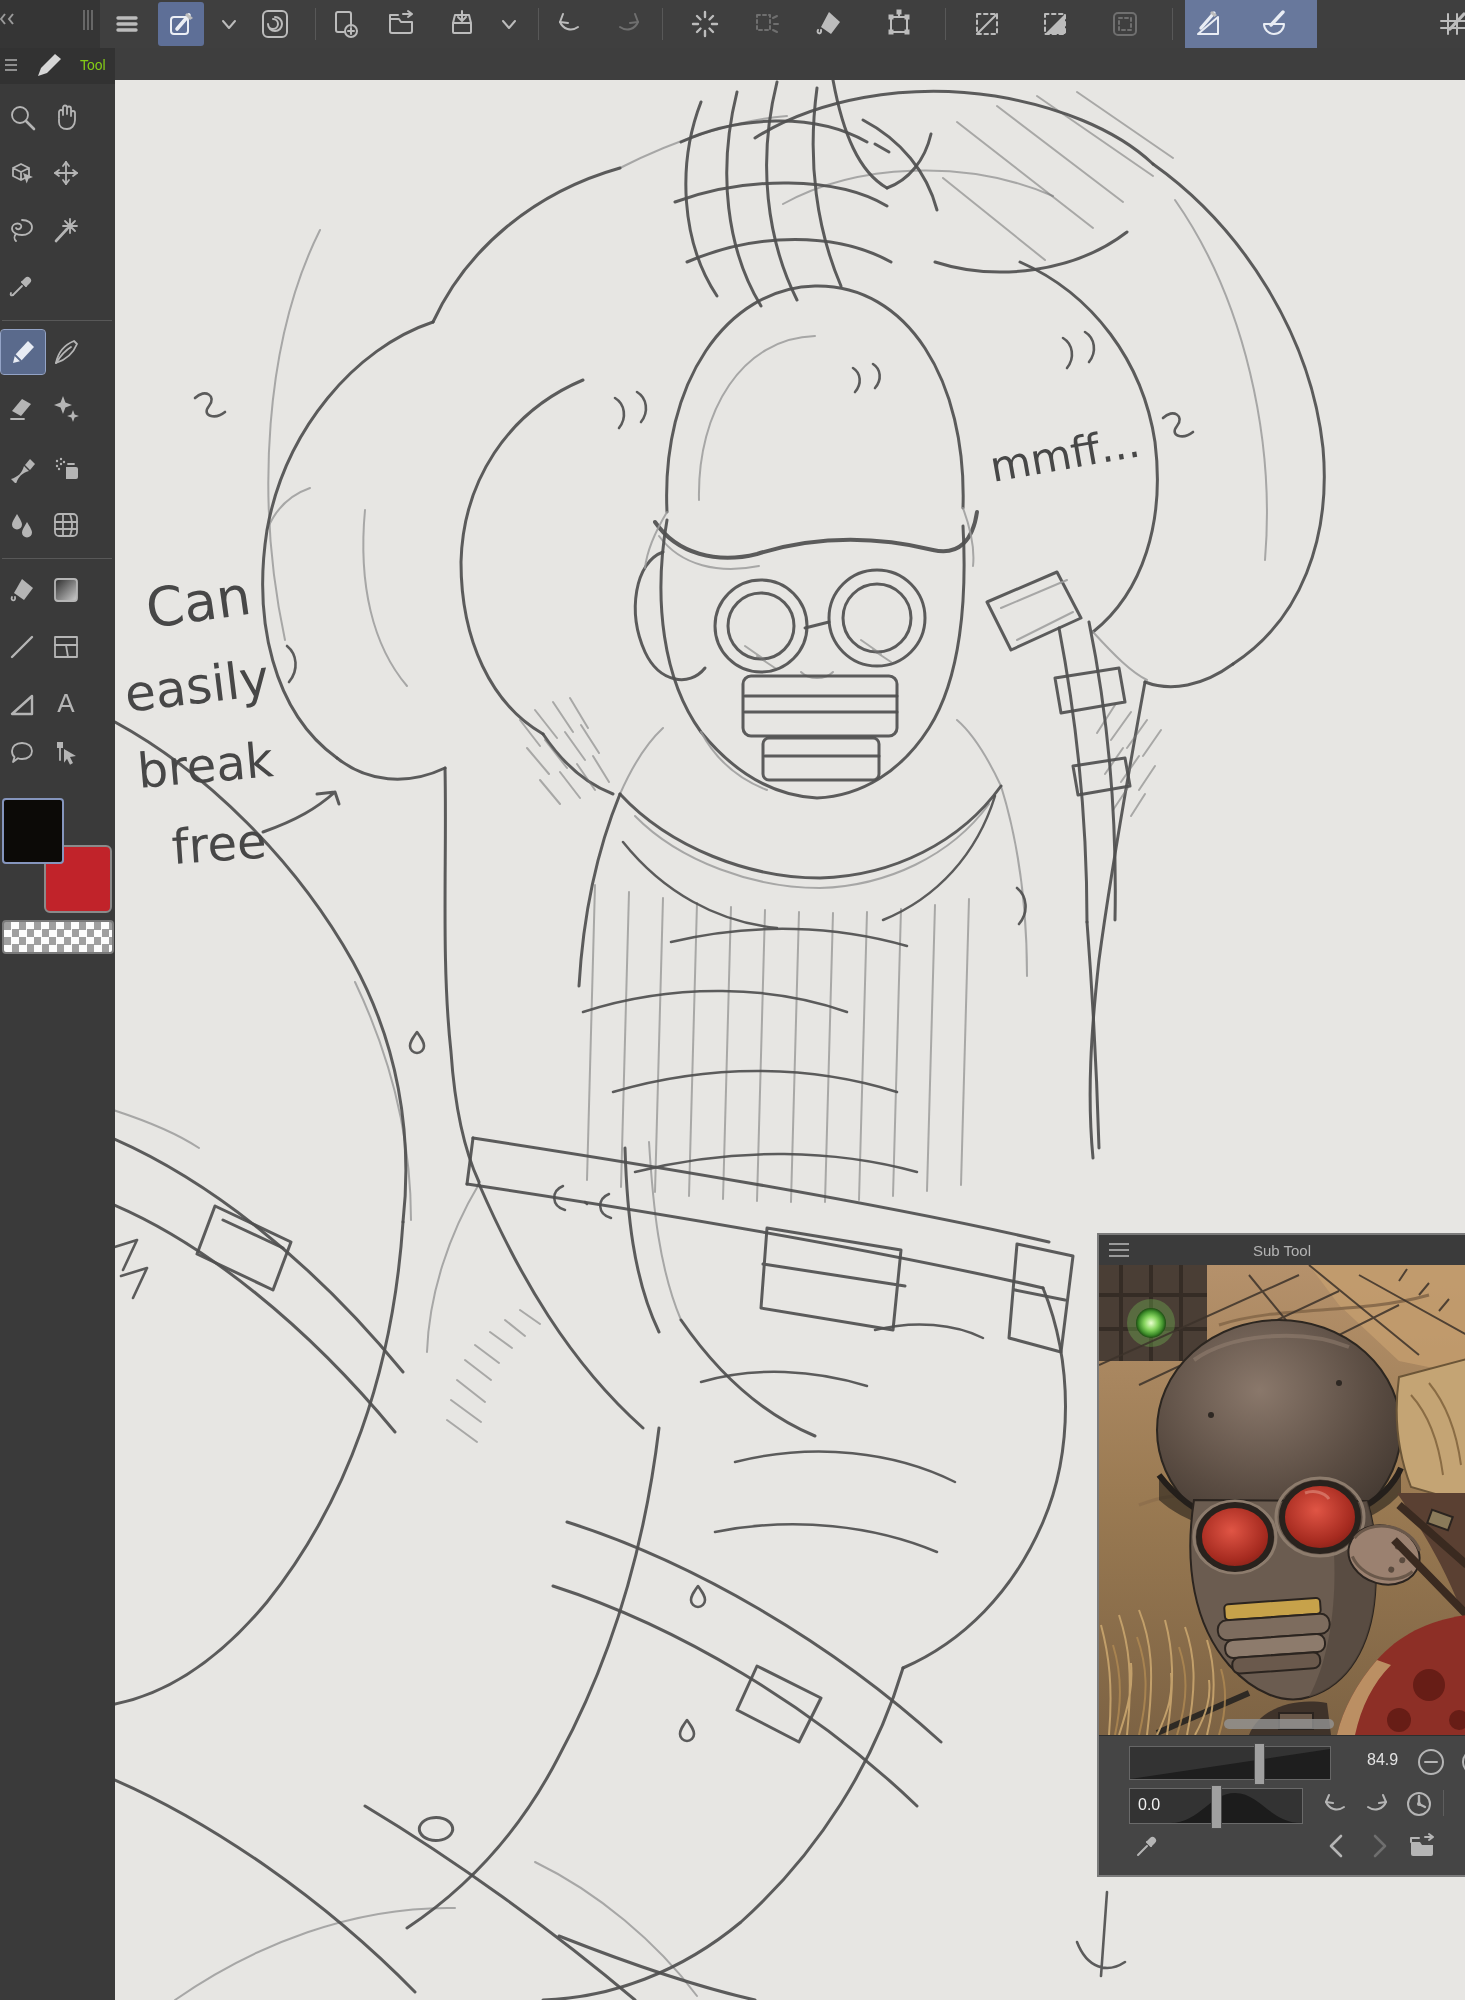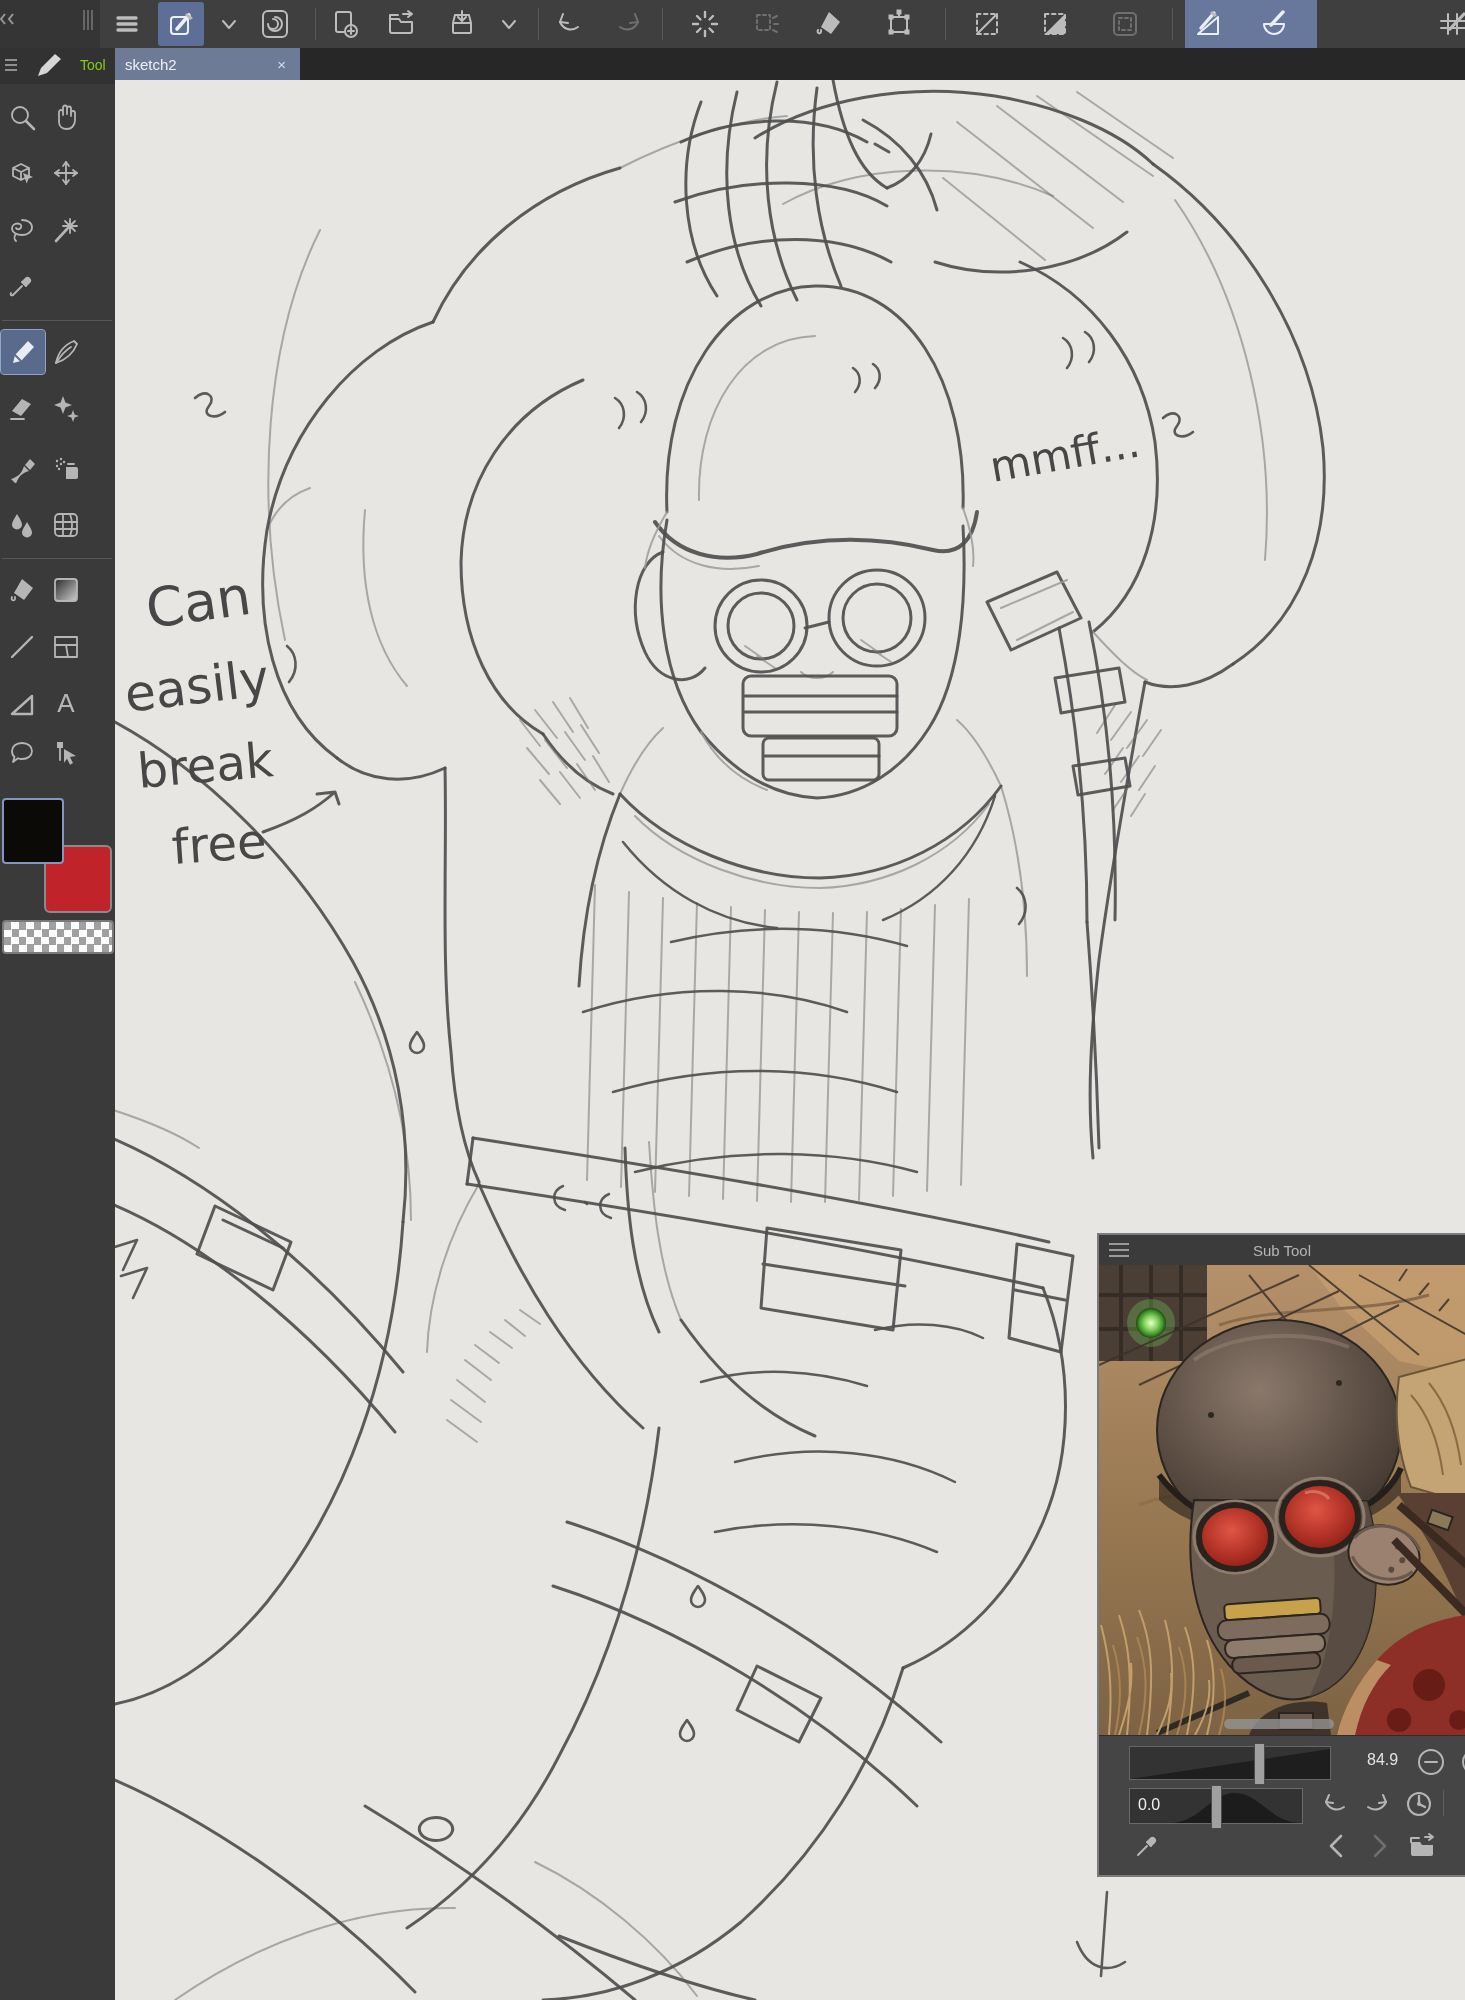--- a/index.html
+++ b/index.html
@@ -218,26 +218,20 @@
   </div>
 
   <div id="toolhdr">
     <svg width="115" height="36">
       <path d="M5,12 h12 M5,17 h12 M5,22 h12" stroke="#8f8f8f" stroke-width="2"></path>
       <path d="M38,28 l3,-8 L55,6 l6,5 -14,14 z" fill="#d6d6d6"></path>
     </svg>
     <div style="position:absolute;left:80px;top:9px;width:30px;overflow:hidden;color:#84cc16;font-size:14px;white-space:nowrap;">Tool</div>
   </div>
 
-  <div id="tabbar">
-    <div id="tab">
-      <span class="lbl">sketch2</span>
-      <span class="x">×</span>
-    </div>
-  </div>
 
   <div id="palette">
     <div class="tool" style="left:0;top:11px">
         <svg width="30" height="30">
           <circle cx="13" cy="13" r="8"></circle>
           <path d="M19,19 L27,27" stroke-width="2.6"></path>
         </svg>
       </div>
     <div class="tool" style="left:44px;top:11px">
         <svg width="30" height="30">

